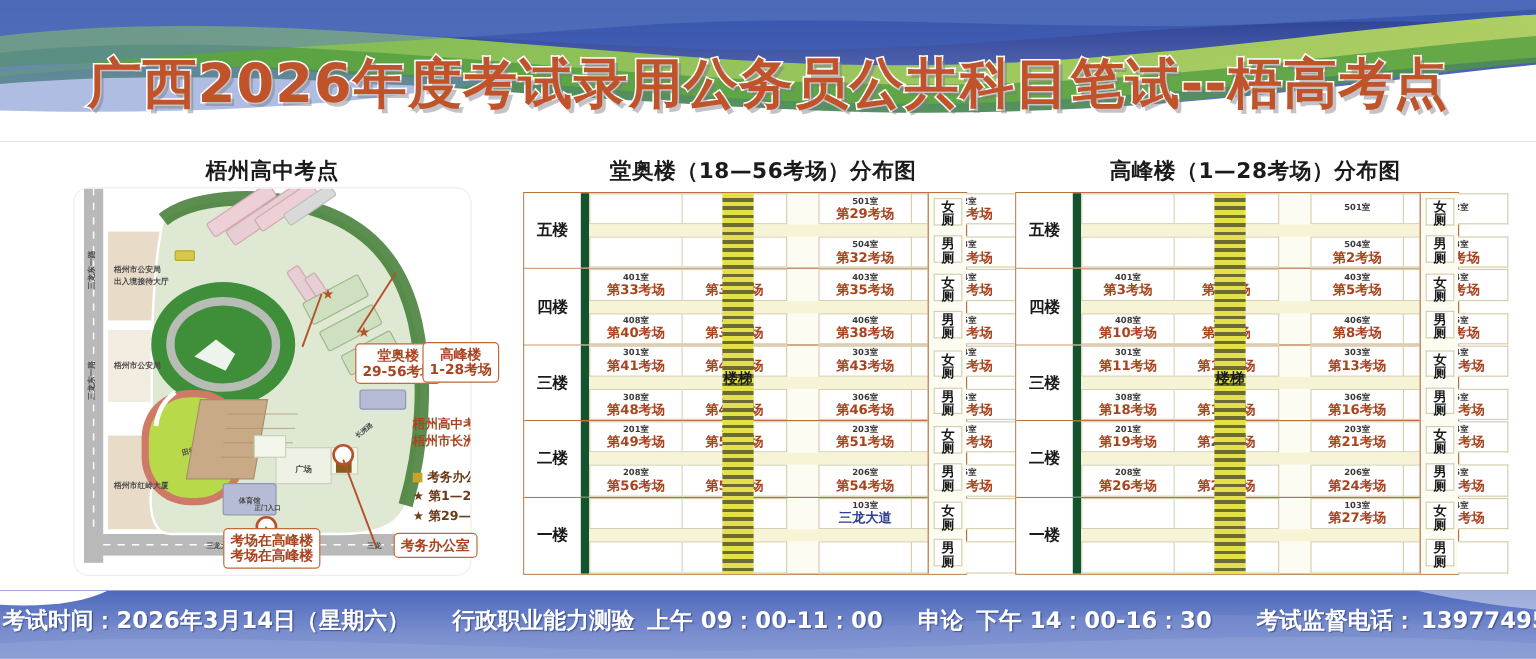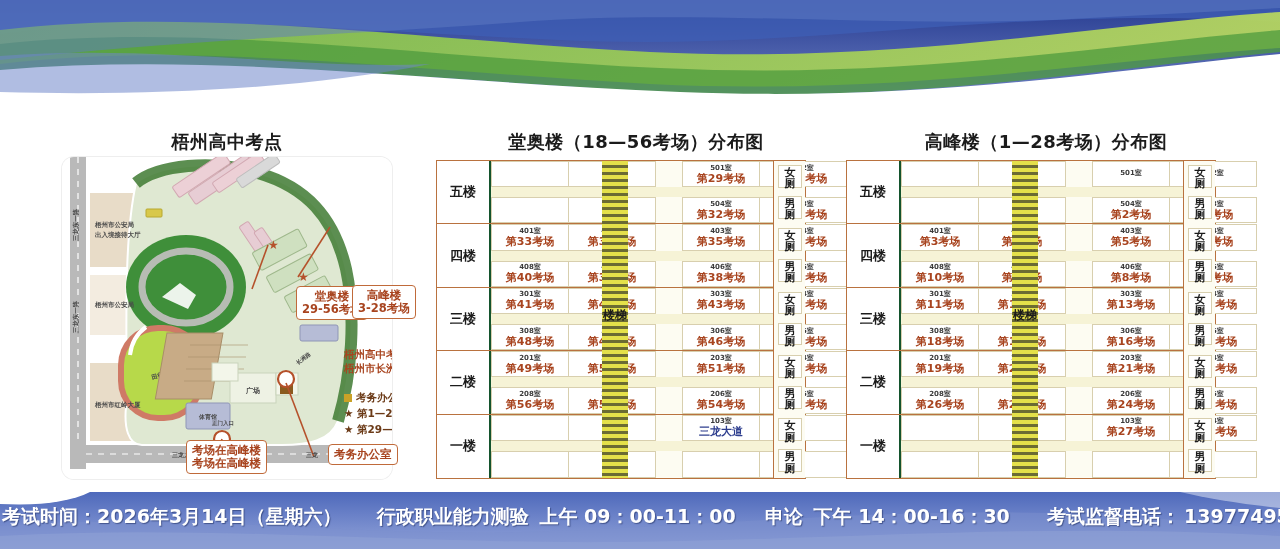--- a/index.html
+++ b/index.html
@@ -57,21 +57,21 @@
   .lg-row{font-size:10.5px;color:#6b3a17;font-weight:bold;margin-top:2px;white-space:nowrap;}
   .lg-sq{display:inline-block;width:8px;height:8px;background:#c9a227;margin-right:4px;vertical-align:middle;}
 
   
   .bldg{position:absolute;top:160px;height:317px;border:1px solid #b9723f;background:#fdfcf2;}
   .bldg .grid{position:relative;width:100%;height:100%;}
   .floorRow{position:relative;width:100%;border-bottom:1px solid #b9723f;box-sizing:border-box;}
   .floorRow:last-child{border-bottom:none;}
   .flabel{
     position:absolute;left:0;top:0;width:54px;height:100%;
-    border-right:2px solid #14532d;box-sizing:border-box;
+    border-right:7px solid #14532d;box-sizing:border-box;
     display:flex;align-items:center;justify-content:center;
     font-size:13px;font-weight:bold;color:#1b1b1b;background:#fff;
   }
   .rooms{position:absolute;left:54px;top:0;right:32px;height:100%;}
   .bandTop,.bandBot{position:absolute;left:0;right:0;height:calc(50% - 5px);}
   .bandTop{top:0;}
   .bandBot{bottom:0;}
   .corridor{position:absolute;left:0;right:0;top:calc(50% - 5px);height:10px;background:#f6f3d6;}
   .cell{
     position:absolute;top:0;height:100%;box-sizing:border-box;
@@ -132,20 +132,23 @@
       </linearGradient>
     </defs>
     <rect x="0" y="0" width="1280" height="118" fill="url(#bg1)"></rect>
     <path d="M0,0 L1280,0 L1280,22 C1000,4 820,52 560,40 C330,30 160,10 0,34 Z" fill="#3f5fb5" opacity=".75"></path>
     <path d="M0,30 C200,6 420,40 650,52 C900,64 1080,26 1280,12 L1280,48 C1080,62 900,96 650,84 C420,72 200,40 0,64 Z" fill="url(#gr1)" opacity=".92"></path>
     <path d="M0,44 C200,22 430,58 660,68 C910,80 1090,46 1280,30 L1280,52 C1090,70 910,104 660,92 C430,80 200,52 0,76 Z" fill="#4e9b3d" opacity=".75"></path>
     <path d="M0,60 C180,40 360,34 520,22 C700,8 900,30 1090,18 L1280,8 L1280,0 L0,0 Z" fill="#5f7bc4" opacity=".5"></path>
     <path d="M0,70 C220,52 430,82 680,92 C930,102 1110,70 1280,54 L1280,118 L0,118 Z" fill="#ffffff"></path>
     <path d="M0,56 C160,44 300,70 430,64 C300,90 140,96 0,92 Z" fill="#6f86cb" opacity=".55"></path>
   </svg>
+  <div id="titleWrap">
+    <span id="mainTitle">广西2026年度考试录用公务员公共科目笔试--梧高考点</span>
+  </div>
 </div>
 
 <div id="sheet"></div>
 
 <div class="panel-title" style="left:62px;top:130px;width:330px;">梧州高中考点</div>
 <div class="panel-title" style="left:436px;top:130px;width:400px;">堂奥楼（18—56考场）分布图</div>
 <div class="panel-title" style="left:846px;top:130px;width:400px;">高峰楼（1—28考场）分布图</div>
 
 <div id="mapBox">
   <svg id="mapSvg" width="330" height="322" viewBox="0 0 330 322">
@@ -250,21 +253,21 @@
     <div class="lg-row">★ 第29—56考场在堂奥楼</div>
   </div>
 </div>
 
 <div class="callout" style="left:296px;top:286px;">
   <div>堂奥楼</div>
     <div>29-56考场</div>
 </div>
 <div class="callout" style="left:352px;top:285px;">
   <div>高峰楼</div>
-    <div>3-28考场</div>
+    <div>1-28考场</div>
 </div>
 <div class="callout" style="left:186px;top:440px;">
   <div>考场在高峰楼</div>
     <div>考场在高峰楼</div>
 </div>
 <div class="callout" style="left:328px;top:444px;">
   <div>考务办公室</div>
 </div>
 
 <div class="bldg" id="bldg-tangao" style="left:436px;width:368px;">

